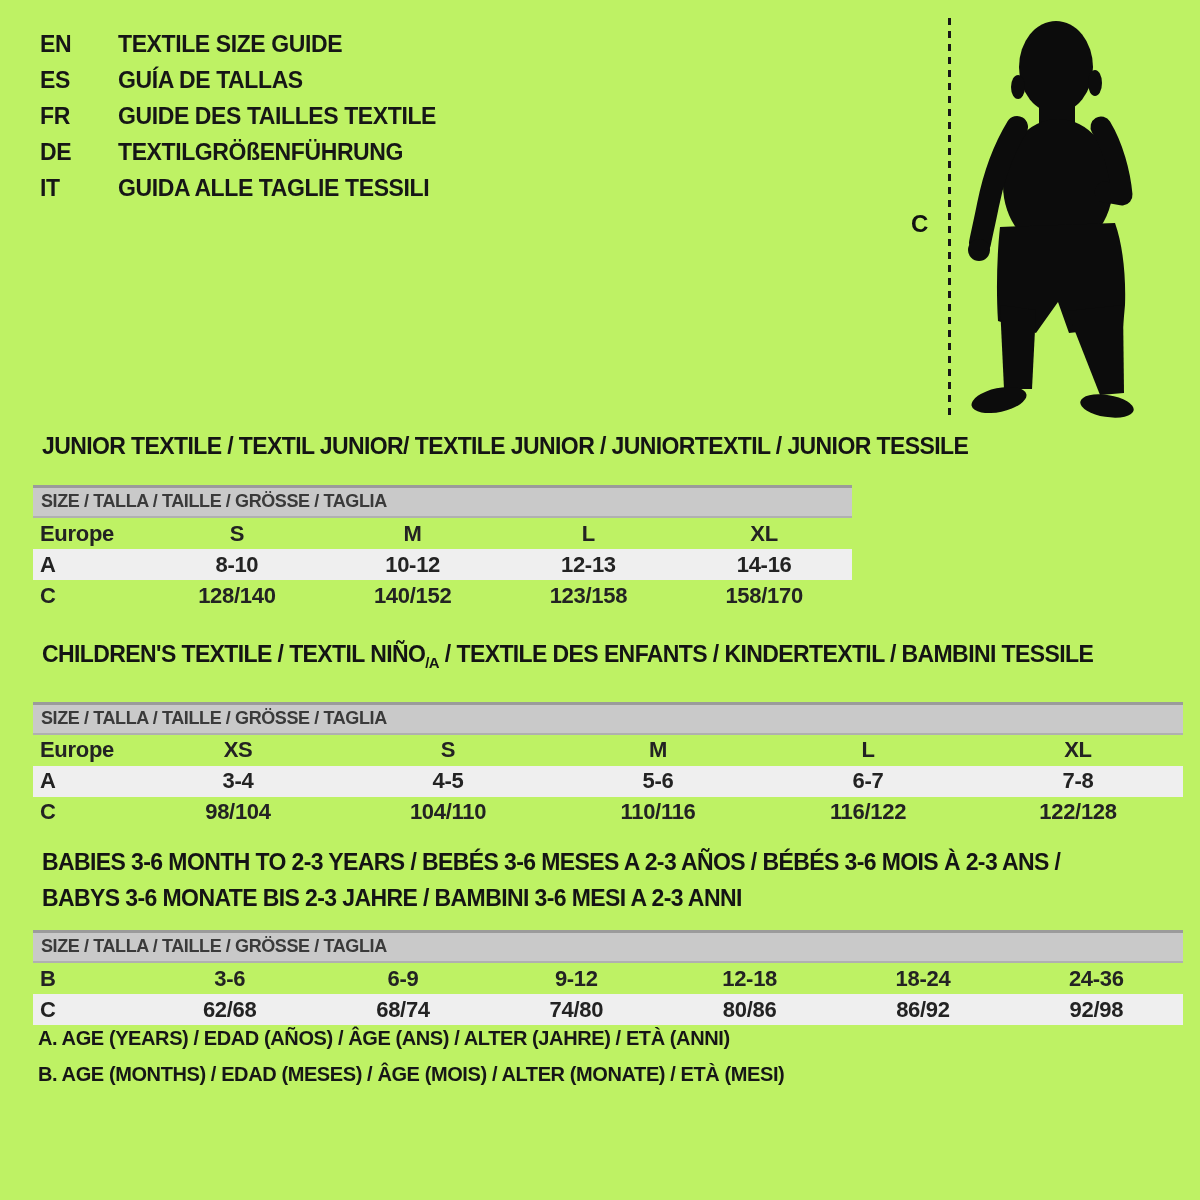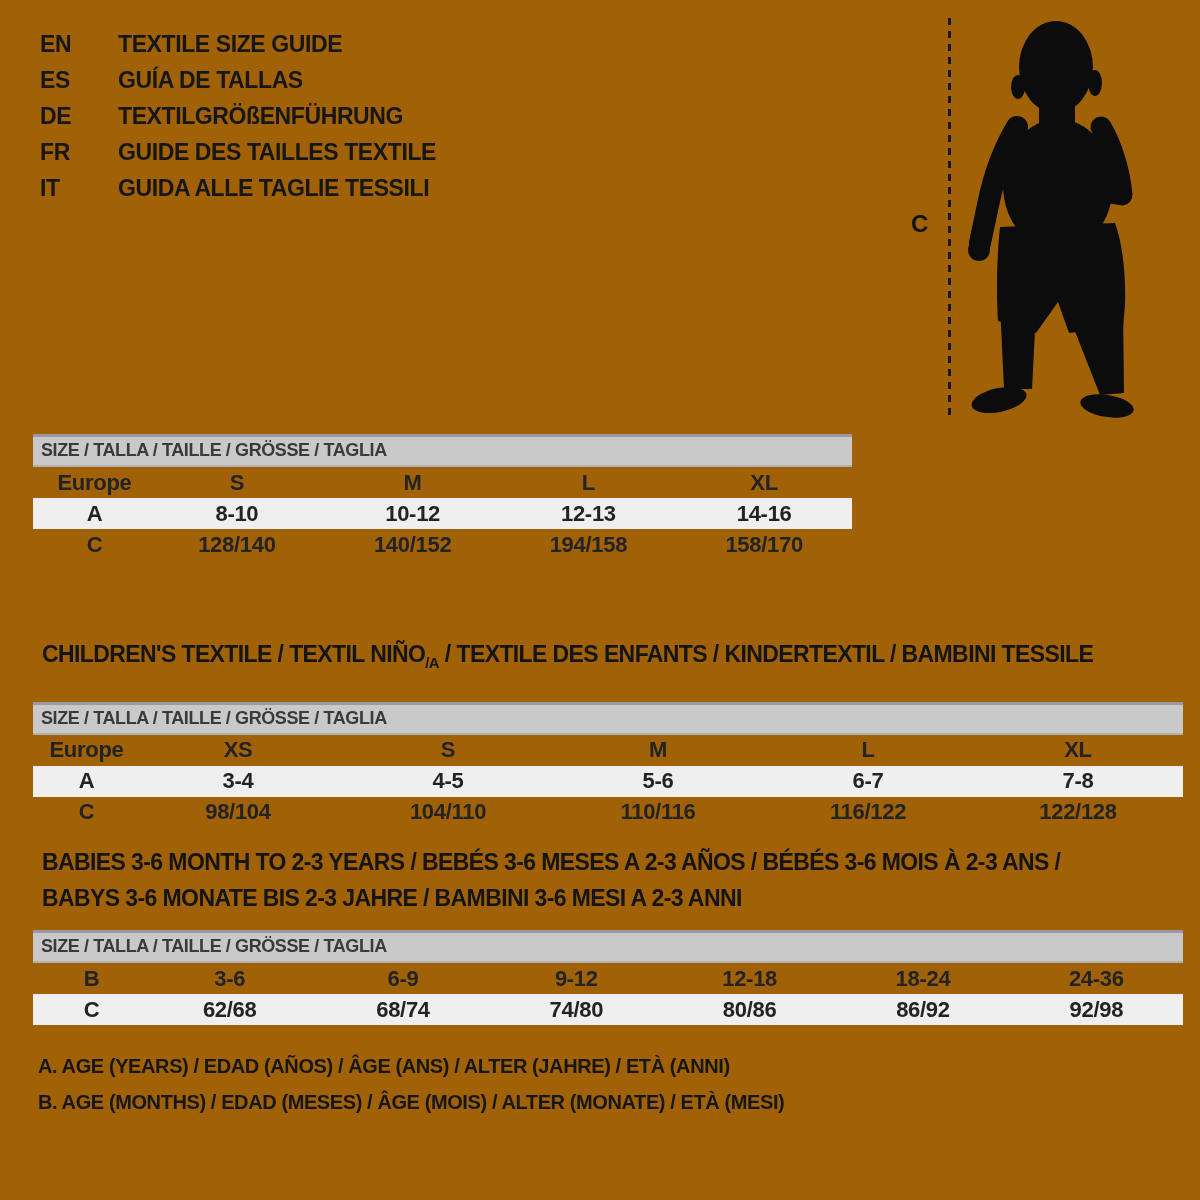--- a/index.html
+++ b/index.html
@@ -1,19 +1,19 @@
 <!DOCTYPE html>
 <html><head>
 <meta charset="utf-8">
 <style>
   * { margin:0; padding:0; box-sizing:border-box; }
   html,body { background:#ffffff; }
   #canvas {
     position:relative; width:1200px; height:1200px;
-    background:#a16207; overflow:hidden;
+    background:#bef264; overflow:hidden;
     font-family:"Liberation Sans","DejaVu Sans",sans-serif;
     color:#1e1e1e;
     -webkit-font-smoothing:antialiased;
   }
 
   
   .lang-block { position:absolute; left:40px; top:26px; }
   .lang-row { height:36px; line-height:36px; white-space:nowrap; }
   .lang-code {
     display:inline-block; width:78px;
@@ -56,47 +56,47 @@
     font-size:18px; font-weight:700; letter-spacing:-0.4px; color:#3a3a3a;
     white-space:nowrap;
   }
 
   table.tbl { width:100%; border-collapse:collapse; table-layout:fixed; }
   table.tbl td {
     height:31px; padding:0;
     font-size:22px; font-weight:700; letter-spacing:-0.3px;
     text-align:center; color:#232323; white-space:nowrap;
   }
-  table.tbl td.lbl { text-align:center; padding-left:7px; }
+  table.tbl td.lbl { text-align:left; padding-left:7px; }
   tr.shaded td { background:#efefef; }
 
   
-  .legend { position:absolute; left:38px; top:1048px; }
+  .legend { position:absolute; left:38px; top:1020px; }
   .legend-line {
     line-height:36px; font-size:20px; font-weight:700;
     letter-spacing:-0.4px; color:#161616; white-space:nowrap;
   }
 </style>
 </head>
 <body>
 
 <div id="canvas">
 
   <div class="lang-block">
     <div class="lang-row">
       <span class="lang-code">EN</span><span class="lang-title">TEXTILE SIZE GUIDE</span>
     </div>
     <div class="lang-row">
       <span class="lang-code">ES</span><span class="lang-title">GUÍA DE TALLAS</span>
     </div>
     <div class="lang-row">
+      <span class="lang-code">FR</span><span class="lang-title">GUIDE DES TAILLES TEXTILE</span>
+    </div>
+    <div class="lang-row">
       <span class="lang-code">DE</span><span class="lang-title">TEXTILGRÖßENFÜHRUNG</span>
-    </div>
-    <div class="lang-row">
-      <span class="lang-code">FR</span><span class="lang-title">GUIDE DES TAILLES TEXTILE</span>
     </div>
     <div class="lang-row">
       <span class="lang-code">IT</span><span class="lang-title">GUIDA ALLE TAGLIE TESSILI</span>
     </div>
   </div>
 
   <div class="height-line"></div>
   <div class="figure-c-label">C</div>
   <svg class="toddler" viewBox="0 0 185 405" aria-hidden="true">
     <g fill="#0c0c0c" stroke="none">
@@ -110,20 +110,21 @@
       <polygon points="112,296 168,290 169,378 145,380"></polygon>
       <ellipse cx="44" cy="385" rx="28" ry="12" transform="rotate(-12 44 385)"></ellipse>
       <ellipse cx="152" cy="391" rx="27" ry="11" transform="rotate(9 152 391)"></ellipse>
       <path d="M 62,112 C 48,135 38,165 33,190 C 29,210 26,222 25,228" fill="none" stroke="#0c0c0c" stroke-width="22" stroke-linecap="round"></path>
       <circle cx="24" cy="235" r="11"></circle>
       <path d="M 146,112 C 158,132 165,158 167,180 L 150,177" fill="none" stroke="#0c0c0c" stroke-width="21" stroke-linecap="round" stroke-linejoin="round"></path>
     </g>
   </svg>
 
   <div class="section section-junior">
+    <div class="section-title title-gap">JUNIOR TEXTILE / TEXTIL JUNIOR/ TEXTILE JUNIOR / JUNIORTEXTIL / JUNIOR TESSILE</div>
     <div class="size-bar">SIZE / TALLA / TAILLE / GRÖSSE / TAGLIA</div>
     <table class="tbl">
       <colgroup>
           <col style="width:116px">
           <col>
           <col>
           <col>
           <col>
         </colgroup>
       <tbody>
@@ -138,21 +139,21 @@
         <td class="lbl">A</td>
         <td>8-10</td>
         <td>10-12</td>
         <td>12-13</td>
         <td>14-16</td>
       </tr>
       <tr>
         <td class="lbl">C</td>
         <td>128/140</td>
         <td>140/152</td>
-        <td>194/158</td>
+        <td>123/158</td>
         <td>158/170</td>
       </tr>
       </tbody>
     </table>
   </div>
 
   <div class="section section-children">
     <div class="section-title title-gap"><span>CHILDREN'S TEXTILE / TEXTIL NIÑO</span><span class="title-sub">/A</span><span> / TEXTILE DES ENFANTS / KINDERTEXTIL / BAMBINI TESSILE</span></div>
     <div class="size-bar">SIZE / TALLA / TAILLE / GRÖSSE / TAGLIA</div>
     <table class="tbl">

